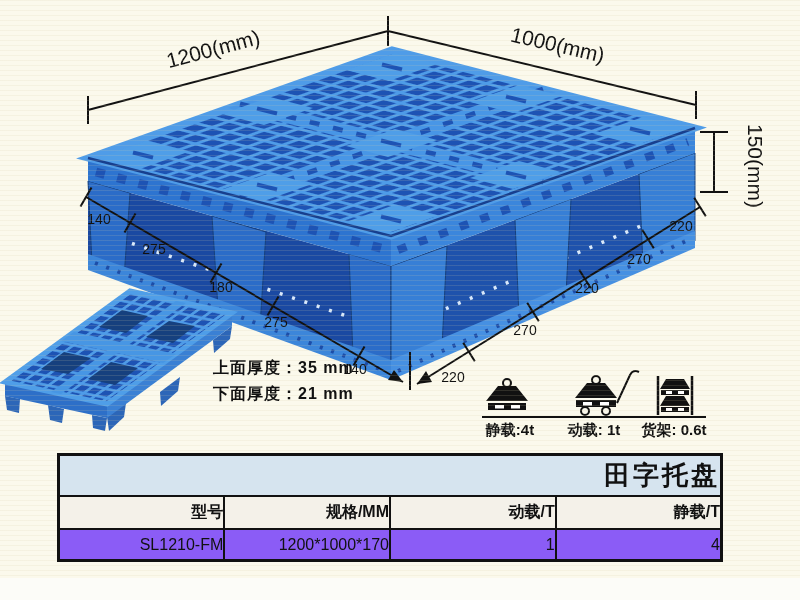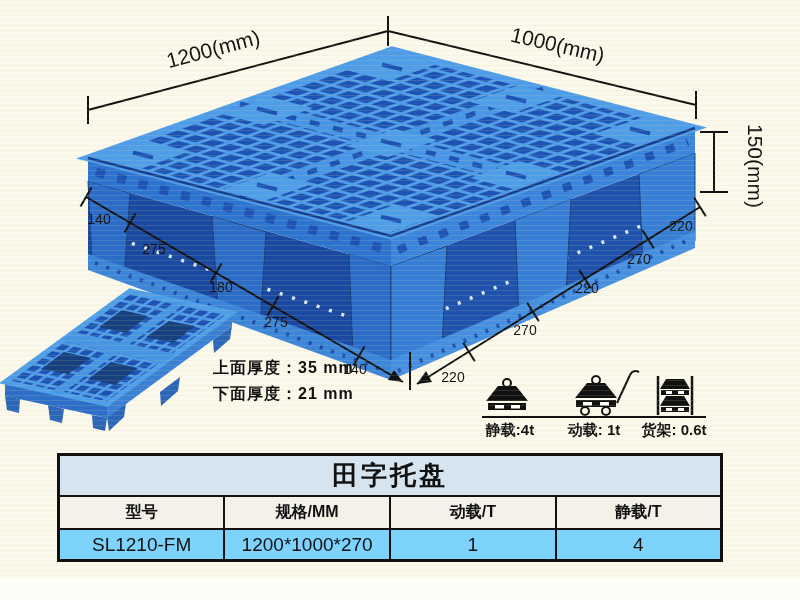--- a/index.html
+++ b/index.html
@@ -12,25 +12,25 @@
   .bottom-strip{position:absolute;left:0;top:578px;width:800px;height:22px;background:#fcfcf8;}
   svg text{fill:#111;}
   .dim-big{font-size:21px;}
   .dim-small{font-size:14px;}
   .load-label{font-size:15px;font-weight:700;}
   .notes{position:absolute;left:213px;top:355px;line-height:26px;font-size:16px;
          font-weight:700;color:#111;letter-spacing:1px;}
   .spec-table-wrap{position:absolute;left:57px;top:453px;width:666px;}
   table.spec{width:100%;border-collapse:collapse;table-layout:fixed;
              border:3px solid #111;background:#cfe8f6;}
-  table.spec td,table.spec th{border:2px solid #111;text-align:center;
+  table.spec td,table.spec th{border:2px solid #111;text-align:right;
              padding:0;color:#111;overflow:hidden;white-space:nowrap;}
   .t-title{height:39px;background:#d6e4ef;font-size:26px;font-weight:700;letter-spacing:3px;}
   tr.hdr th{height:31px;background:#f4f1e9;font-size:16px;font-weight:700;}
-  tr.dat td{height:29px;background:#7dd3fc;font-size:19px;font-weight:400;}
+  tr.dat td{height:29px;background:#8b5cf6;font-size:16px;font-weight:400;}
   .c1{width:27.6%;} .c2{width:38.6%;} .c3{width:15.6%;margin-top:28px;} .c4{width:18.2%;margin-top:44px;}
 </style>
 </head>
 <body>
 
 <div id="stage">
   <div class="texture"></div>
   <div class="bottom-strip"></div>
 
   <svg width="800" height="450" viewBox="0 0 800 450">
@@ -239,20 +239,20 @@
         <td class="t-title" colspan="4">田字托盘</td>
       </tr>
       <tr class="hdr">
         <th class="c1">型号</th>
         <th class="c2">规格/MM</th>
         <th class="c3">动载/T</th>
         <th class="c4">静载/T</th>
       </tr>
       <tr class="dat">
         <td>SL1210-FM</td>
-        <td>1200*1000*270</td>
+        <td>1200*1000*170</td>
         <td>1</td>
         <td>4</td>
       </tr>
     </tbody>
       </table>
   </div>
 </div>
 
 </body></html>

